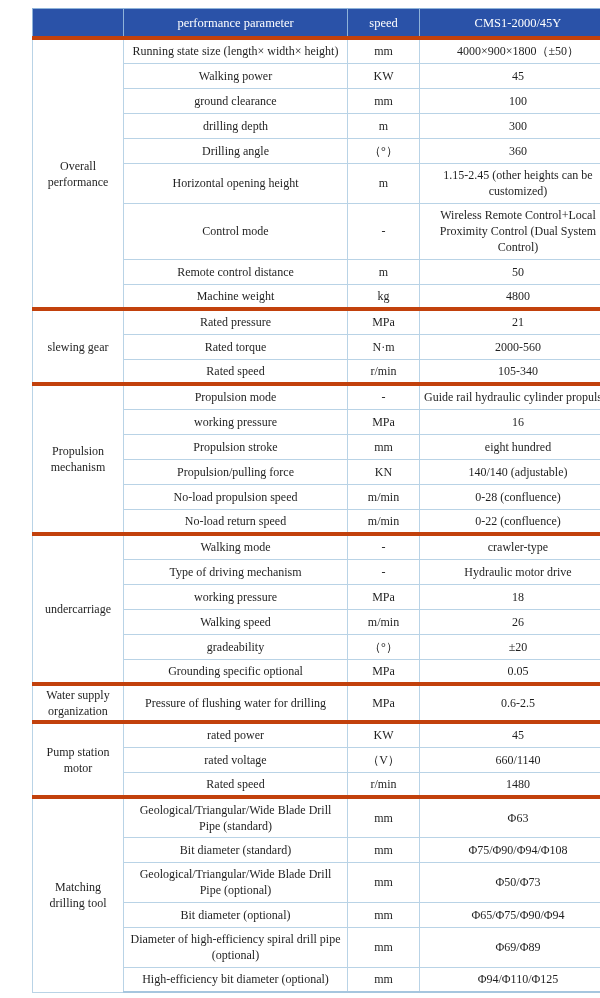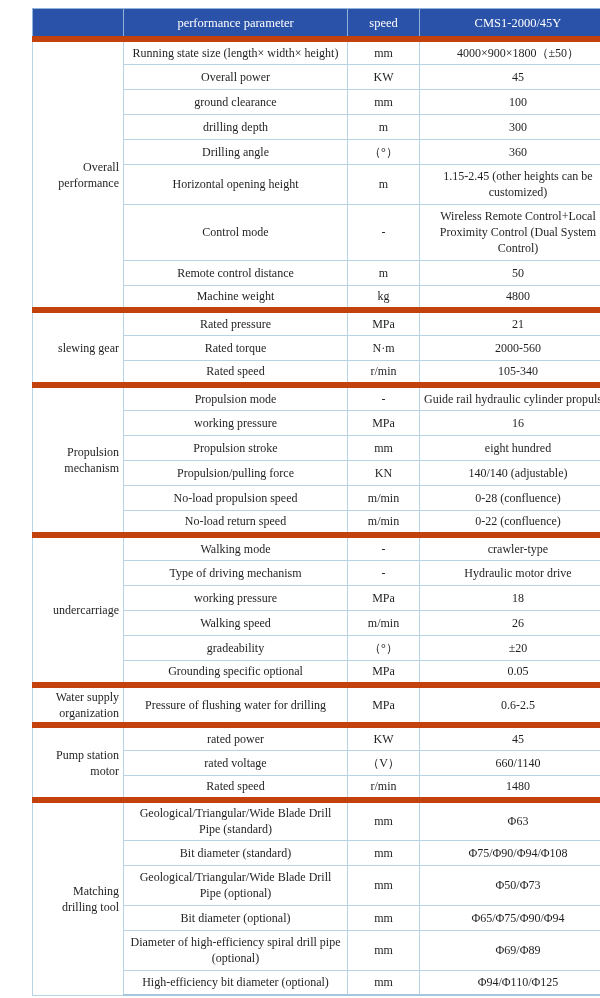--- a/index.html
+++ b/index.html
@@ -31,29 +31,29 @@
   thead th{
     background:#2a52a8;
     color:#ffffff;
     font-weight:normal;
     height:25px;
     border:1px solid #8fb3d9;
     border-bottom-color:#b9d3e6;
     font-size:12.5px;
   }
   thead th + th{border-left:1px solid #1d3f8c;}
-  tr.group-start > td{border-top:6px solid #c2410c;}
+  tr.group-start > td{border-top:4px solid #c2410c;}
   tbody tr:last-child td{border-bottom:2px solid #a6c6de;text-align:center;}
   .h1{height:25px;}
   .h2{height:40px;}
   .h3{height:56px;}
   .hw{height:28px;}
   .param-cell,.value-cell{white-space:nowrap;}
   .wrap{white-space:normal !important;}
-  .group-cell{background:#ffffff;text-align:right;}
+  .group-cell{background:#ffffff;}
 </style>
 </head>
 <body>
 
 <div class="page">
   <table class="spec">
     <colgroup>
       <col class="c-group">
         <col class="c-param">
         <col class="c-unit">
@@ -68,21 +68,21 @@
       </tr>
     </thead>
     <tbody id="spec-body">
         <tr class="h1 group-start">
           <td rowspan="9" class="group-cell">Overall performance</td>
           <td class="param-cell">Running state size (length× width× height)</td>
           <td class="unit-cell">mm</td>
           <td class="value-cell">4000×900×1800（±50）</td>
         </tr>
         <tr class="h1">
-          <td class="param-cell">Overall power</td>
+          <td class="param-cell">Walking power</td>
           <td class="unit-cell">KW</td>
           <td class="value-cell">45</td>
         </tr>
         <tr class="h1">
           <td class="param-cell">ground clearance</td>
           <td class="unit-cell">mm</td>
           <td class="value-cell">100</td>
         </tr>
         <tr class="h1">
           <td class="param-cell">drilling depth</td>

